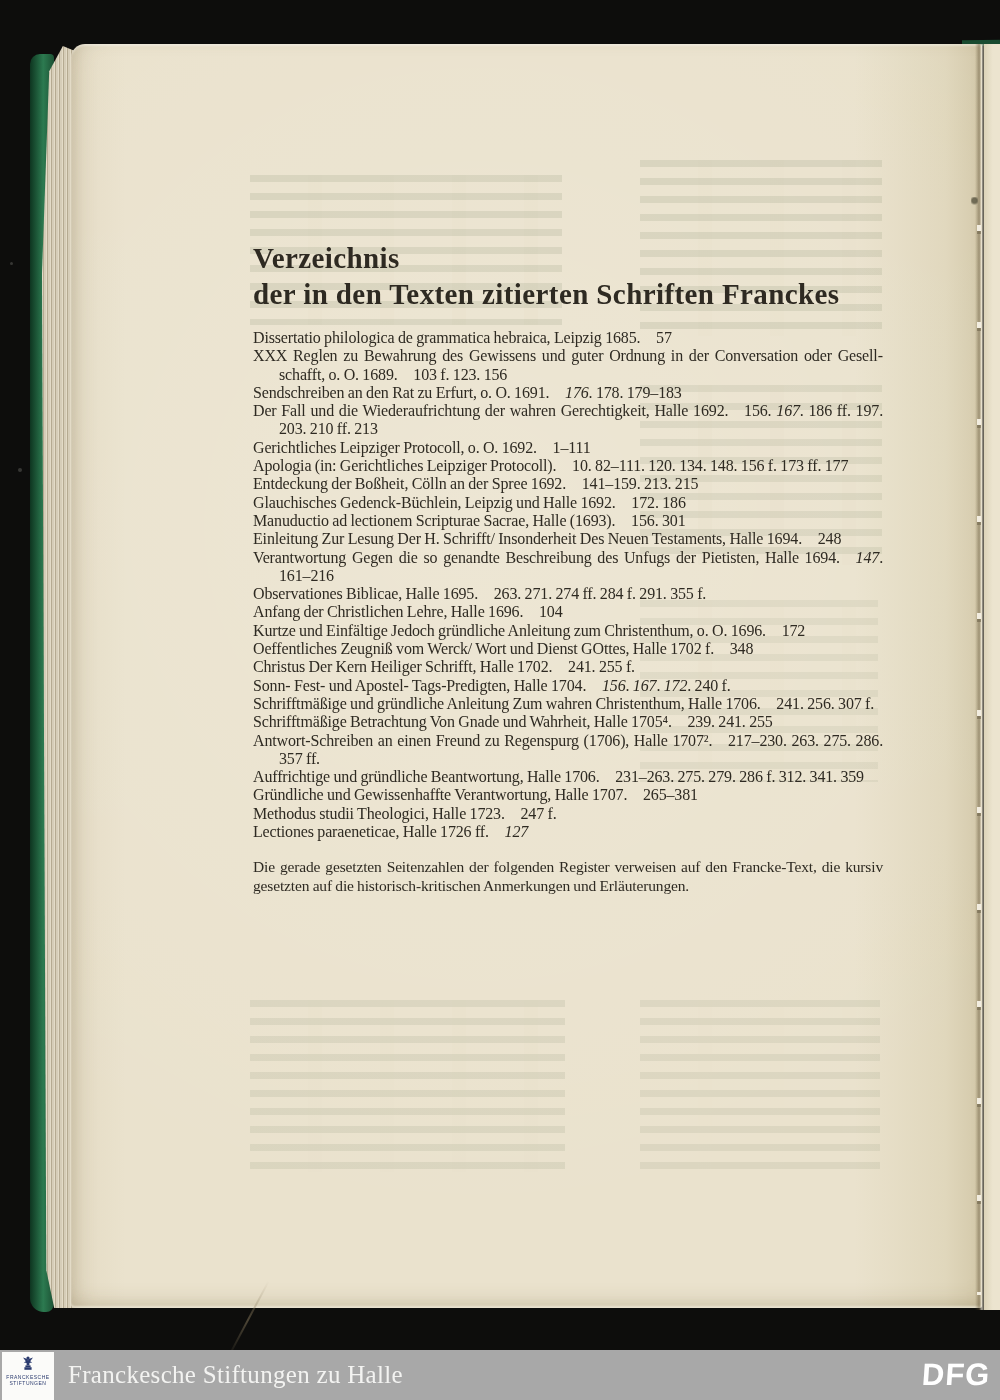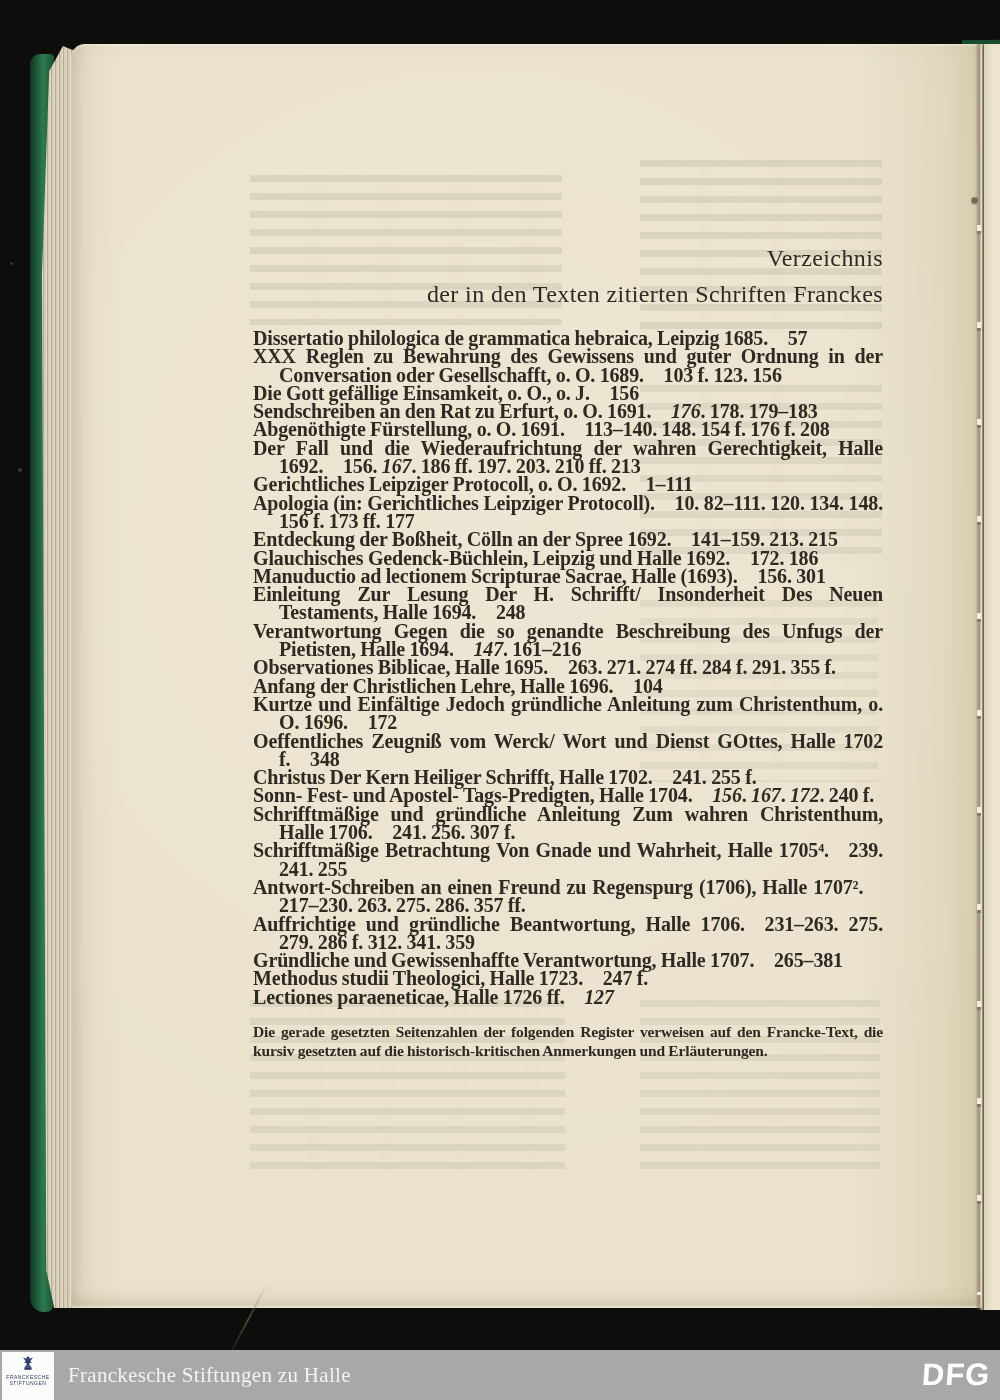--- a/index.html
+++ b/index.html
@@ -53,36 +53,36 @@
           repeating-linear-gradient(90deg, rgba(233,225,204,0) 0 58px, rgba(233,225,204,.9) 58px 72px);}
   .ghost.ga{left:179px;top:131px;width:312px;height:150px;}
   .ghost.gb{left:569px;top:116px;width:242px;height:176px;}
   .ghost.gc{left:569px;top:341px;width:242px;height:180px;opacity:.5;}
   .ghost.gd{left:569px;top:556px;width:238px;height:182px;opacity:.38;}
   .ghost.ge{left:179px;top:956px;width:315px;height:172px;opacity:.5;}
   .ghost.gf{left:569px;top:956px;width:240px;height:176px;opacity:.45;}
 
   
   .content{position:absolute;left:182px;top:196px;width:630px;color:#2e2a22;}
-  .title{text-align:right;font-size:24px;line-height:36px;letter-spacing:.4px;}
-  .entries{margin-top:17px;font-size:20px;line-height:18.3px;text-align:justify;
-           letter-spacing:-.15px;word-spacing:-.4px;font-weight:bold;}
+  .title{text-align:left;font-size:29px;line-height:36px;letter-spacing:.4px;font-weight:bold;}
+  .entries{margin-top:17px;font-size:16px;line-height:18.3px;text-align:justify;
+           letter-spacing:-.15px;word-spacing:-.4px;}
   .entry{padding-left:26px;text-indent:-26px;}
   .entry em{font-style:italic;}
   .note{margin-top:17px;font-size:15.5px;line-height:18.6px;text-align:justify;
-        letter-spacing:-.15px;word-spacing:-.4px;font-weight:bold;}
+        letter-spacing:-.15px;word-spacing:-.4px;}
 
   
   .footer-bar{position:absolute;left:0;top:1350px;width:1000px;height:50px;background:#a8a8a8;}
   .logo-box{position:absolute;left:2px;top:1352px;width:52px;height:48px;background:#fbfbf9;
         display:flex;flex-direction:column;align-items:center;justify-content:flex-start;padding-top:3px;box-sizing:border-box;}
   .logo-text{font-family:"Liberation Sans","DejaVu Sans",sans-serif;font-size:5px;line-height:6px;
         letter-spacing:.5px;color:#2a3a6e;text-align:center;margin-top:2px;}
   .institution{position:absolute;left:68px;top:1350px;height:50px;line-height:50px;
-        font-size:21px;color:#f3f3f1;letter-spacing:.3px;}
+        font-size:25px;color:#f3f3f1;letter-spacing:.3px;}
   .dfg{position:absolute;right:10px;top:1350px;height:50px;line-height:50px;
         font-family:"Liberation Sans","DejaVu Sans",sans-serif;font-weight:700;font-size:31px;
         color:#ffffff;letter-spacing:1px;transform:skewX(-4deg);}
 </style>
 </head>
 <body>
 
 <div class="canvas">
 
   <span class="dust d1"></span>
@@ -102,23 +102,21 @@
     <div class="ghost gf"></div>
 
     <div class="content">
       <div class="title">
         <div>Verzeichnis</div>
         <div>der in den Texten zitierten Schriften Franckes</div>
       </div>
       <div class="entries">
           <div class="entry"><span>Dissertatio philologica de grammatica hebraica, Leipzig 1685.  57</span></div>
           <div class="entry"><span>XXX Reglen zu Bewahrung des Gewissens und guter Ordnung in der Conversation oder Gesell­schafft, o. O. 1689.  103 f. 123. 156</span></div>
-          <div class="entry"><span>Die Gott gefällige Einsamkeit, o. O., o. J.  156</span></div>
           <div class="entry"><span>Sendschreiben an den Rat zu Erfurt, o. O. 1691.  </span><em>176</em><span>. 178. 179–183</span></div>
-          <div class="entry"><span>Abgenöthigte Fürstellung, o. O. 1691.  113–140. 148. 154 f. 176 f. 208</span></div>
           <div class="entry"><span>Der Fall und die Wiederaufrichtung der wahren Gerechtigkeit, Halle 1692.  156. </span><em>167</em><span>. 186 ff. 197. 203. 210 ff. 213</span></div>
           <div class="entry"><span>Gerichtliches Leipziger Protocoll, o. O. 1692.  1–111</span></div>
           <div class="entry"><span>Apologia (in: Gerichtliches Leipziger Protocoll).  10. 82–111. 120. 134. 148. 156 f. 173 ff. 177</span></div>
           <div class="entry"><span>Entdeckung der Boßheit, Cölln an der Spree 1692.  141–159. 213. 215</span></div>
           <div class="entry"><span>Glauchisches Gedenck-Büchlein, Leipzig und Halle 1692.  172. 186</span></div>
           <div class="entry"><span>Manuductio ad lectionem Scripturae Sacrae, Halle (1693).  156. 301</span></div>
           <div class="entry"><span>Einleitung Zur Lesung Der H. Schrifft/ Insonderheit Des Neuen Testaments, Halle 1694.  248</span></div>
           <div class="entry"><span>Verantwortung Gegen die so genandte Beschreibung des Unfugs der Pietisten, Halle 1694.  </span><em>147</em><span>. 161–216</span></div>
           <div class="entry"><span>Observationes Biblicae, Halle 1695.  263. 271. 274 ff. 284 f. 291. 355 f.</span></div>
           <div class="entry"><span>Anfang der Christlichen Lehre, Halle 1696.  104</span></div>

